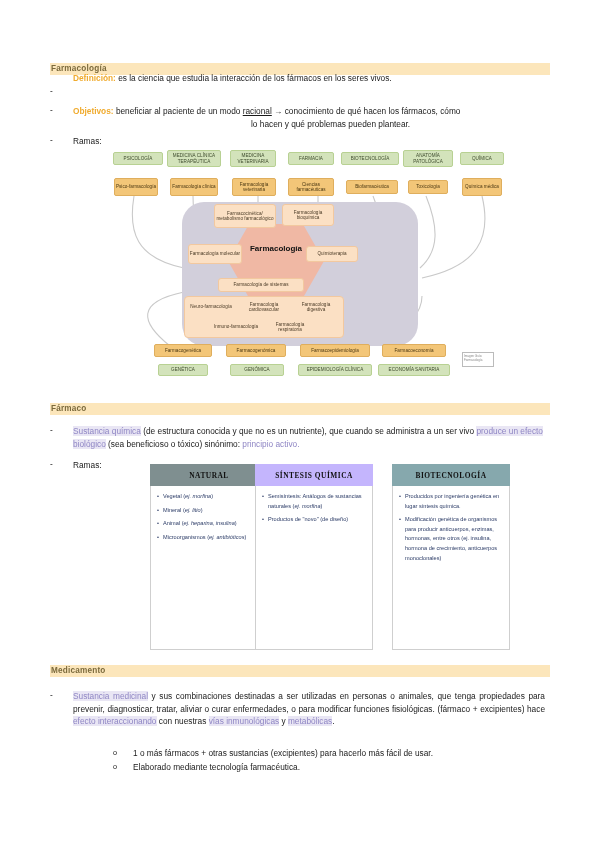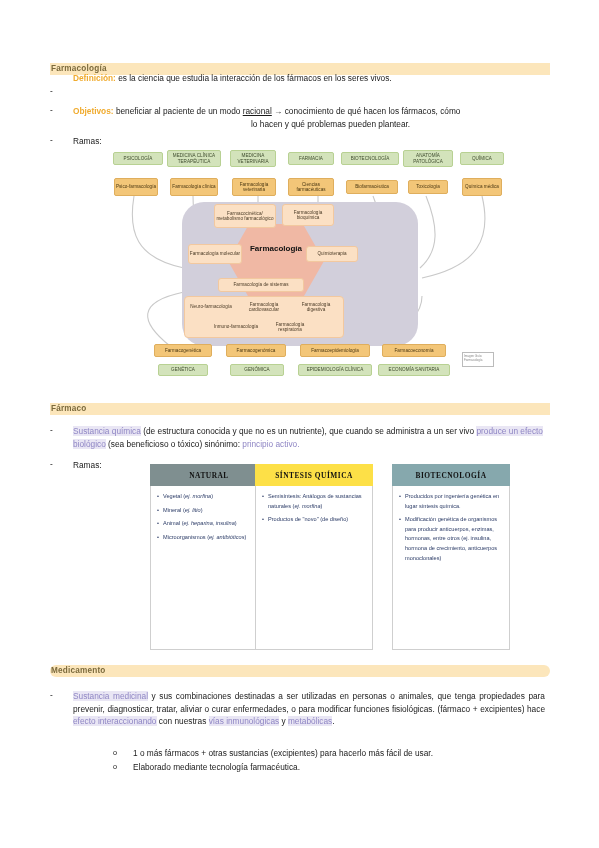--- a/index.html
+++ b/index.html
@@ -156,41 +156,41 @@
         <ul>
           <li>Vegetal (<span class="ital">ej. morfina</span>)</li>
           <li>Mineral (<span class="ital">ej. litio</span>)</li>
           <li>Animal (<span class="ital">ej. heparina, insulina</span>)</li>
           <li>Microorganismos (<span class="ital">ej. antibióticos</span>)</li>
         </ul>
       </div>
     </div>
 
     <div class="ocol" style="left:137px;">
-      <div class="ohead" id="h1" style="background: #fde047;">SÍNTESIS QUÍMICA</div>
+      <div class="ohead" id="h1" style="background: #c4b5fd;">SÍNTESIS QUÍMICA</div>
       <div class="obody" style="height:164px;">
         <ul>
           <li>Semisíntesis: Análogos de sustancias naturales (<span class="ital">ej. morfina</span>)</li>
           <li>Productos de "novo" (de diseño)</li>
         </ul>
       </div>
     </div>
 
     <div class="ocol" style="left:274px;">
       <div class="ohead" id="h2" style="background: rgb(134, 168, 173);">BIOTECNOLOGÍA</div>
       <div class="obody" style="height:164px;">
         <ul>
           <li>Producidos por ingeniería genética en lugar síntesis química.</li>
           <li>Modificación genética de organismos para producir anticuerpos, enzimas, hormonas, entre otros (ej. insulina, hormona de crecimiento, anticuerpos monoclonales)</li>
         </ul>
       </div>
     </div>
   </div>
 
-  <div class="sec-head" style="top:665px;border-radius:6px;">
+  <div class="sec-head" style="top:665px;">
     <span>Medicamento</span>
   </div>
 
   <div class="dash" style="left:50px;top:690px;">-</div>
   <div class="bullet just" style="left:73px;top:690px;width:472px;">
     <span class="hl-pu">Sustancia medicinal</span><span> y sus combinaciones destinadas a ser utilizadas en personas o animales, que tenga propiedades para prevenir, diagnosticar, tratar, aliviar o curar enfermedades, o para modificar funciones fisiológicas. (fármaco + excipientes) hace </span><span class="hl-pu">efecto interaccionando</span><span> con nuestras </span><span class="hl-pu">vías inmunológicas</span><span> y </span><span class="hl-pu">metabólicas</span><span>.</span>
   </div>
 
   <div class="ocirc" style="left:113px;top:748px;">o</div>
   <div class="bullet" style="left:133px;top:747px;width:400px;">1 o más fármacos + otras sustancias (excipientes) para hacerlo más fácil de usar.</div>

